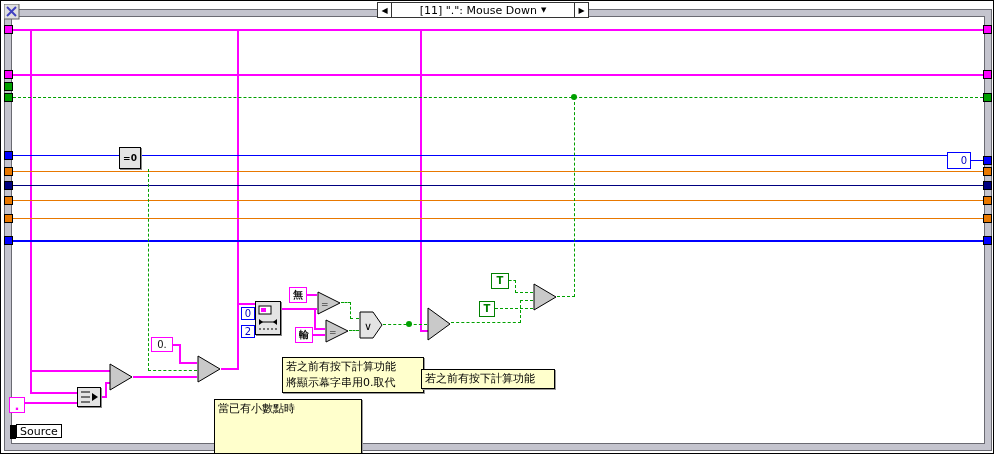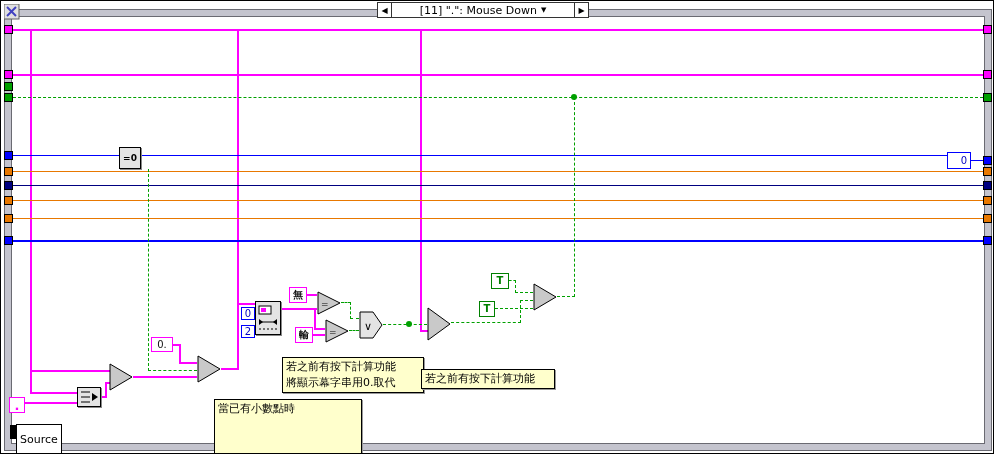--- a/index.html
+++ b/index.html
@@ -47,21 +47,21 @@
   .selector{position:absolute;left:376px;top:1px;width:212px;height:16px;border:1px solid #333;
             background:#fff;display:flex;align-items:stretch;z-index:20}
   .sel-btn{width:14px;display:flex;align-items:center;justify-content:center;font-size:8px;color:#000;background:#fff}
   .sel-prev{border-right:1px solid #333}
   .sel-next{border-left:1px solid #333}
   .sel-label{flex:1;display:flex;align-items:center;justify-content:center;font-size:11px;color:#000;gap:4px}
   .sel-drop{font-size:7px;color:#000}
 
   
   .src-bar{position:absolute;left:9px;top:424px;width:6px;height:14px;background:#000}
-  .src-box{position:absolute;left:15px;top:423px;width:46px;height:30px;background:#fff;border:1px solid #000;
+  .src-box{position:absolute;left:15px;top:423px;width:46px;height:14px;background:#fff;border:1px solid #000;
            font-size:11px;display:flex;align-items:center;padding-left:3px;color:#000}
 
   .ind{position:absolute;background:#fff;border:1px solid #0000FF;color:#0000C0;font-size:10px;
        display:flex;align-items:center;justify-content:flex-end;padding-right:3px}
 </style>
 </head>
 <body>
 
 <div class="canvas">
 

